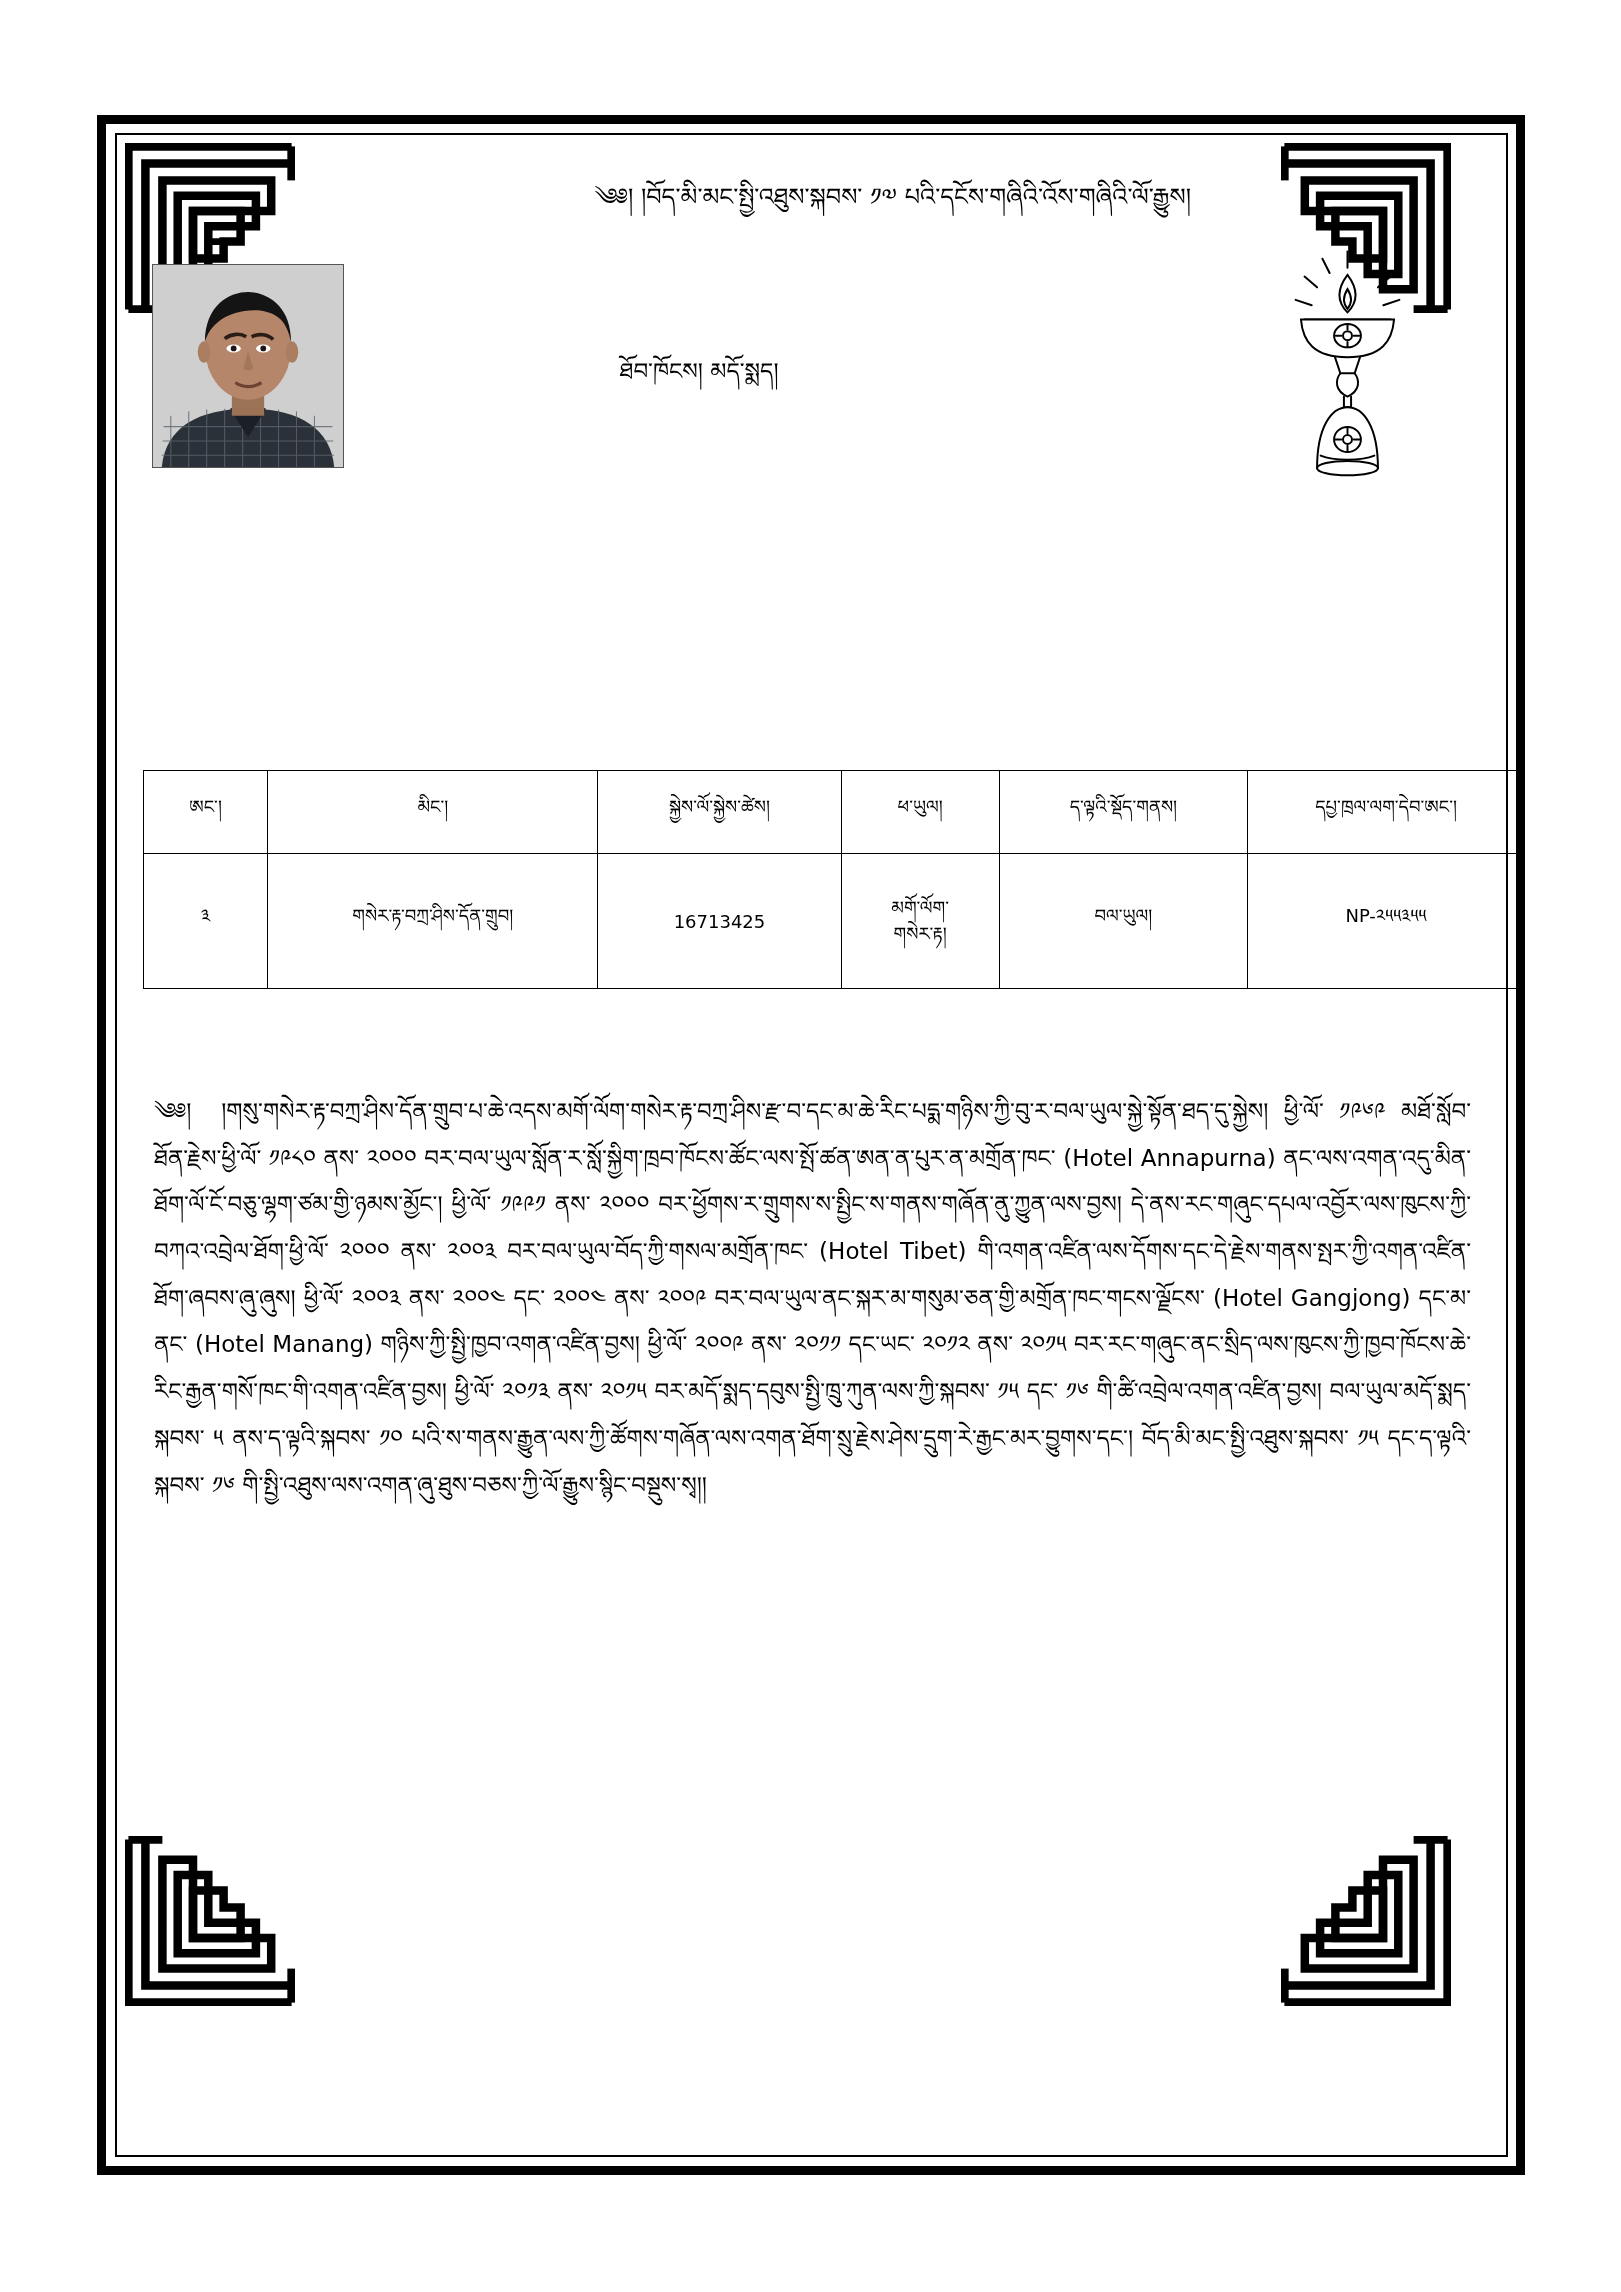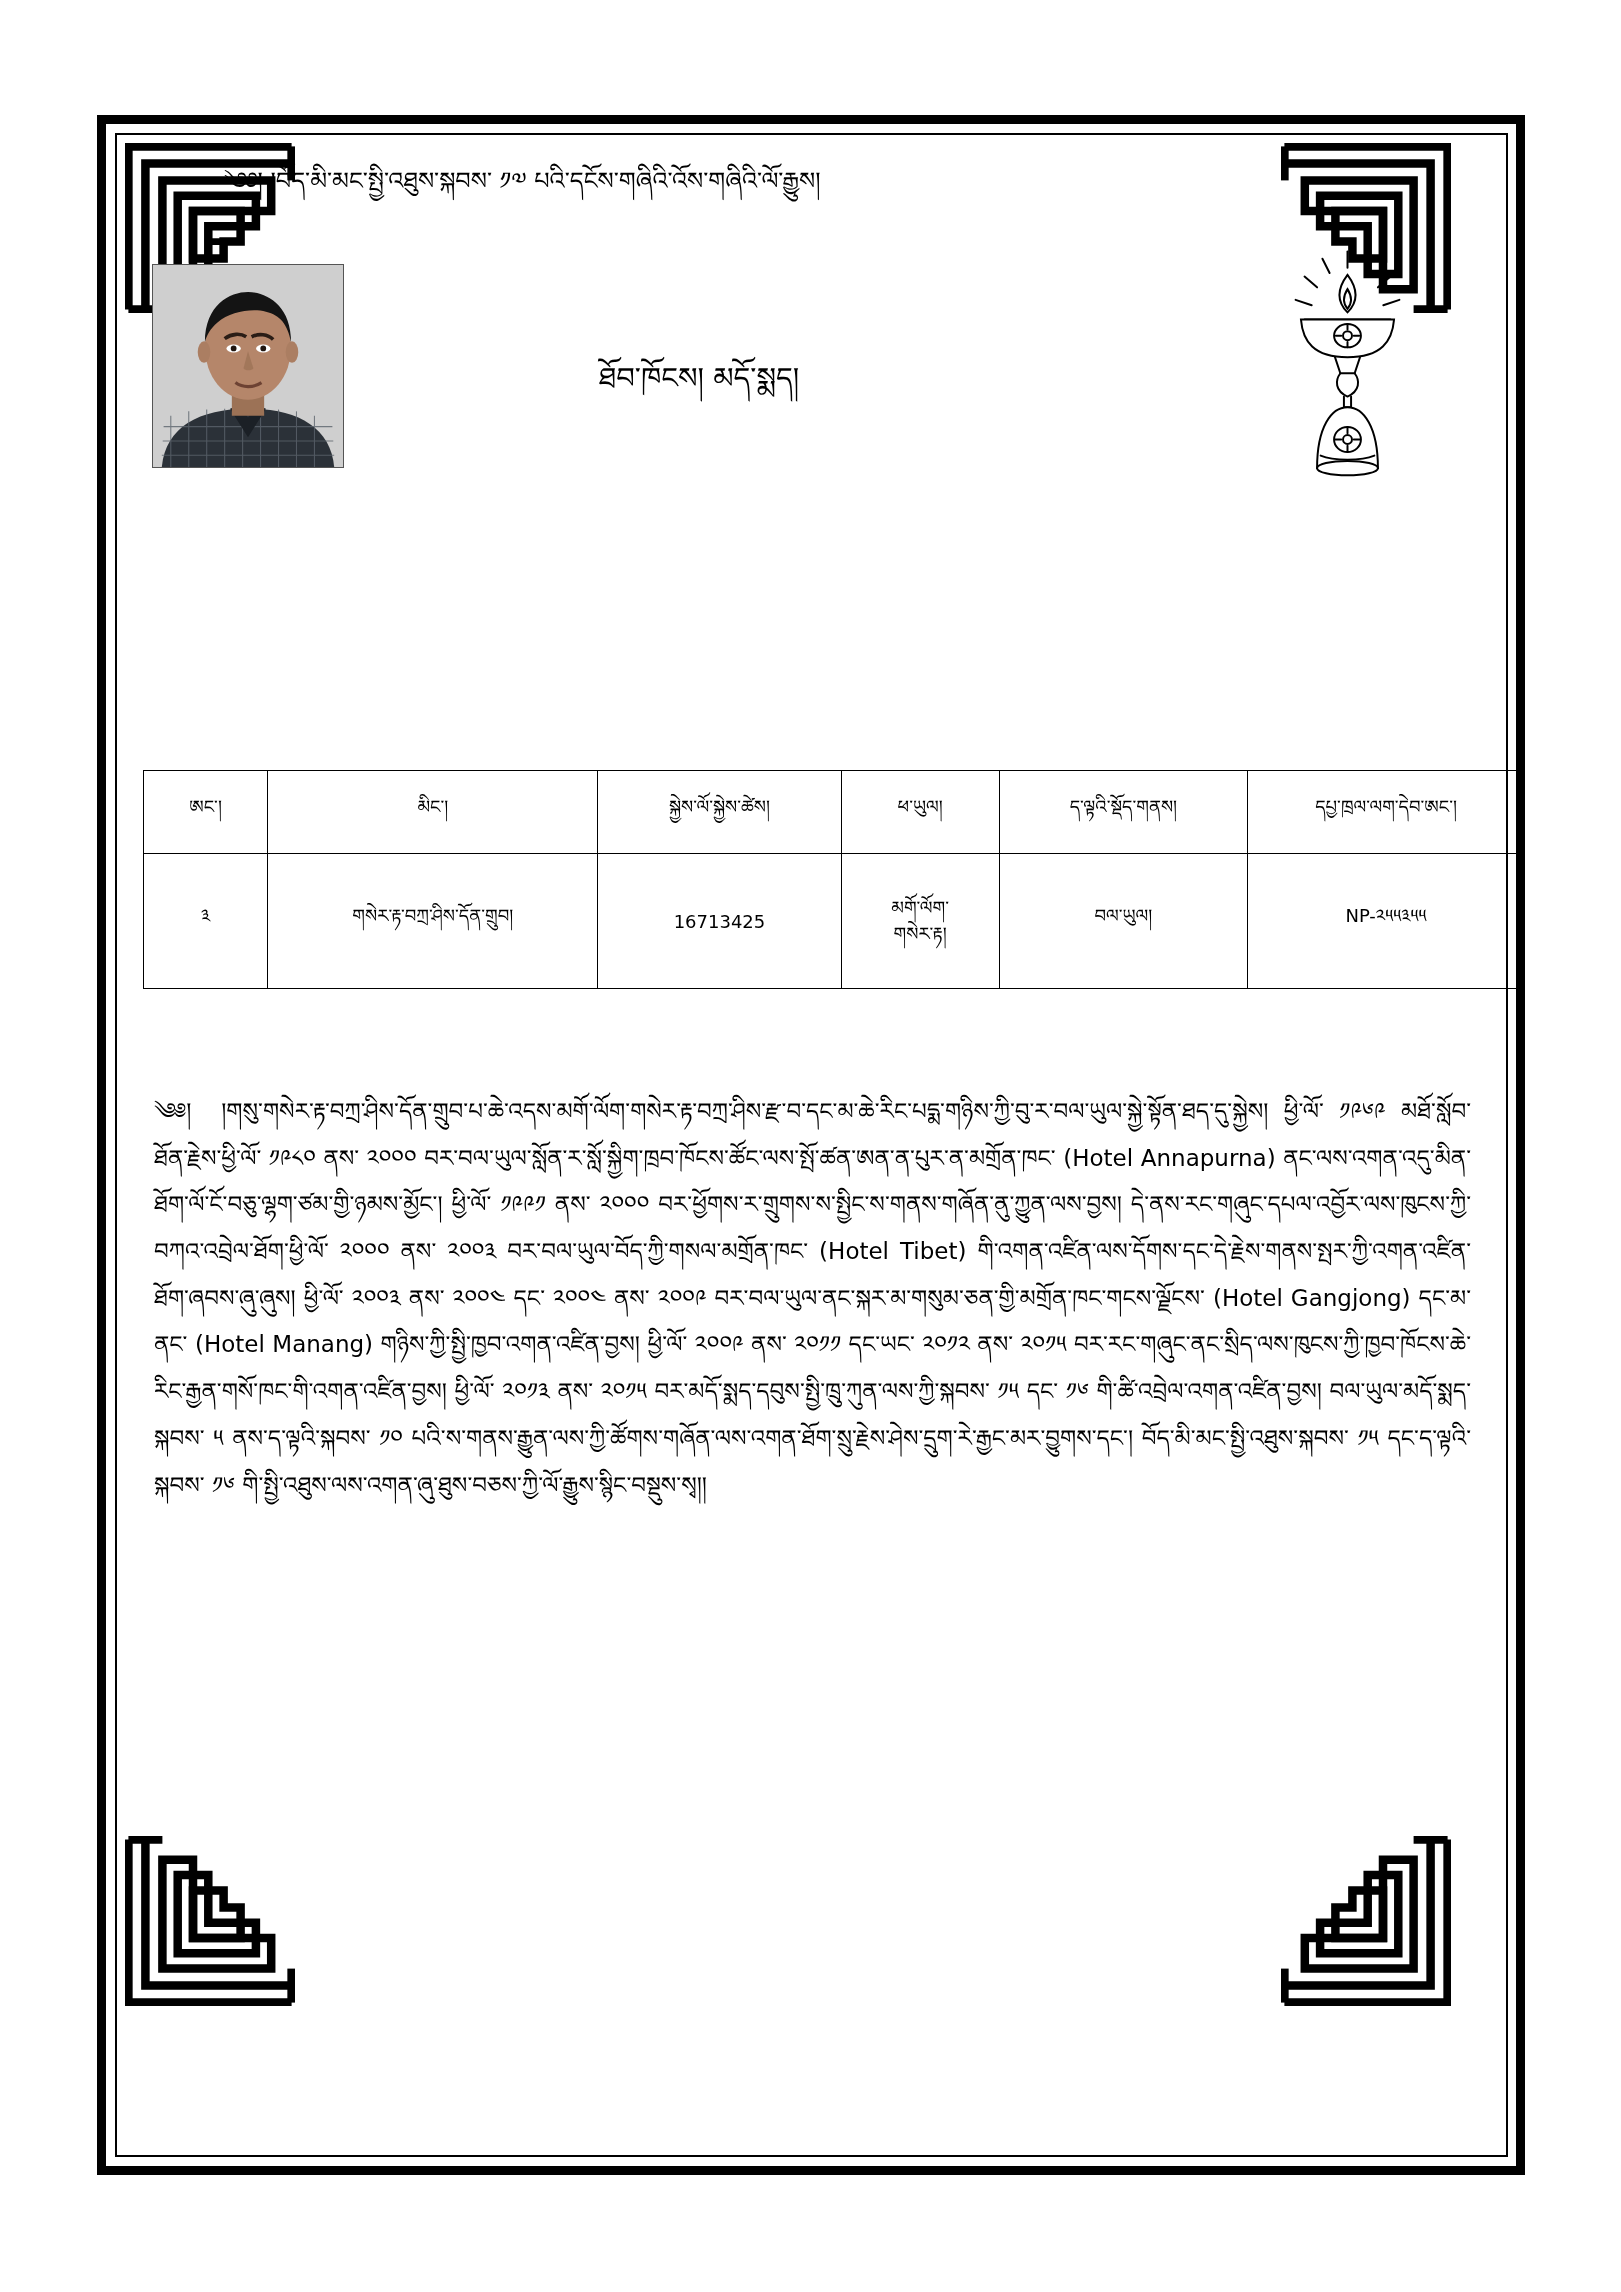--- a/index.html
+++ b/index.html
@@ -46,37 +46,37 @@
   .corner svg { display:block; width:100%; height:100%; }
   .corner-tl { left: 125px; top: 143px; }
   .corner-tr { left: 1281px; top: 143px; transform: scaleX(-1); }
   .corner-bl { left: 125px; top: 1836px; transform: scaleY(-1); }
   .corner-br { left: 1281px; top: 1836px; transform: scale(-1,-1); }
 
   
   .header-title {
     position: absolute;
     left: 224px;
-    top: 163px;
+    top: 179px;
     width: 967px;
-    text-align: left;
+    text-align: right;
     font-size: 24px;
     line-height: 1.5;
     color: #000;
     font-family: "DejaVu Sans", sans-serif;
     white-space: nowrap;
   }
 
   .subject-line {
     position: absolute;
     left: 448px;
     top: 345px;
     width: 502px;
     text-align: center;
-    font-size: 29px;
+    font-size: 23px;
     color: #000;
   }
 
   
   .portrait {
     position: absolute;
     left: 152px;
     top: 264px;
     width: 190px;
     height: 202px;

